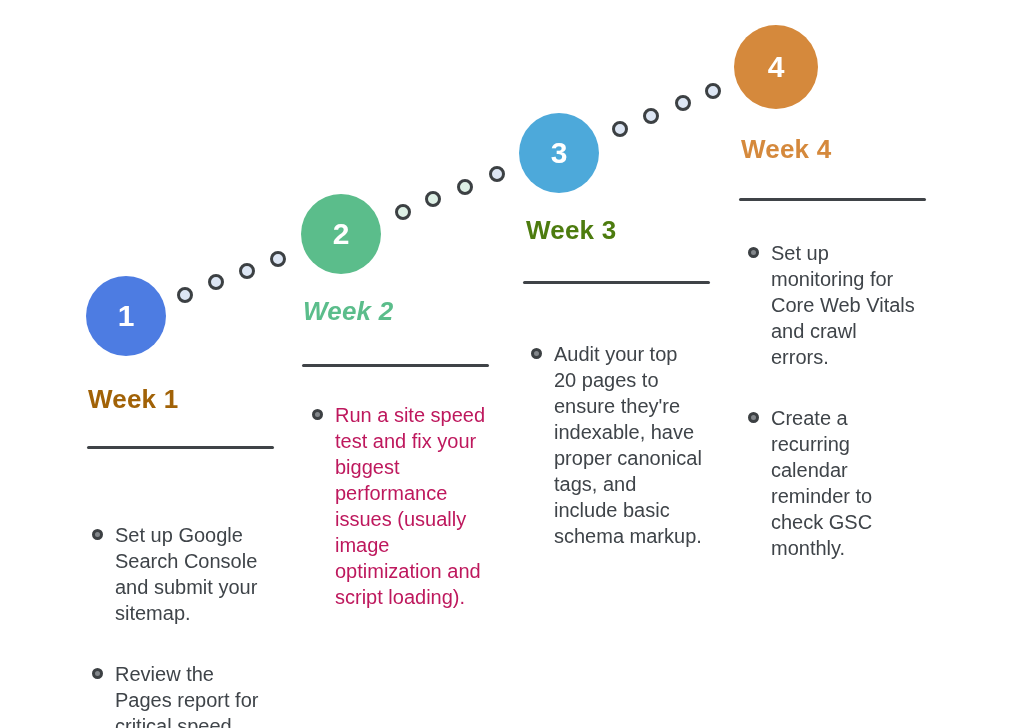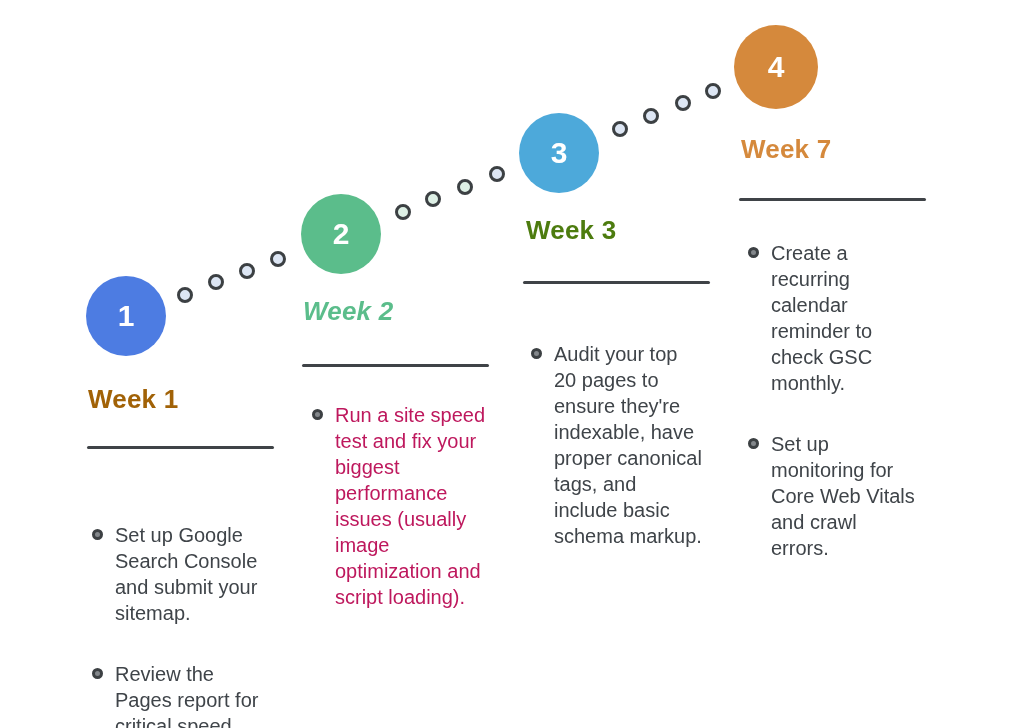--- a/index.html
+++ b/index.html
@@ -94,26 +94,26 @@
   <ul class="tasks" id="tasks3" style="color: rgb(63, 68, 73);">
     <li class="task">
       <span class="marker"></span>
       <span class="task-text">Audit your top 20 pages to ensure they're indexable, have proper canonical tags, and include basic schema markup.</span>
     </li>
   </ul>
 
   <div class="circle" id="circle4" style="background-color: rgb(213, 137, 60);">
     <span class="num">4</span>
   </div>
-  <h2 class="wlabel" id="label4" style="color: rgb(213, 137, 60);">Week 7</h2>
+  <h2 class="wlabel" id="label4" style="color: rgb(213, 137, 60);">Week 4</h2>
   <div class="divider" id="divider4" style="background-color: rgb(63, 67, 71);"></div>
   <ul class="tasks" id="tasks4" style="color: rgb(63, 68, 73);">
     <li class="task">
       <span class="marker"></span>
-      <span class="task-text">Create a recurring calendar reminder to check GSC monthly.</span>
+      <span class="task-text">Set up monitoring for Core Web Vitals and crawl errors.</span>
     </li>
     <li class="task">
       <span class="marker"></span>
-      <span class="task-text">Set up monitoring for Core Web Vitals and crawl errors.</span>
+      <span class="task-text">Create a recurring calendar reminder to check GSC monthly.</span>
     </li>
   </ul>
 
 </div>
 
 </body></html>

